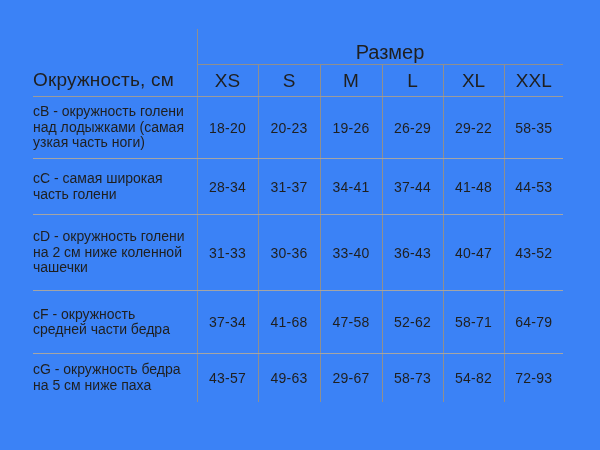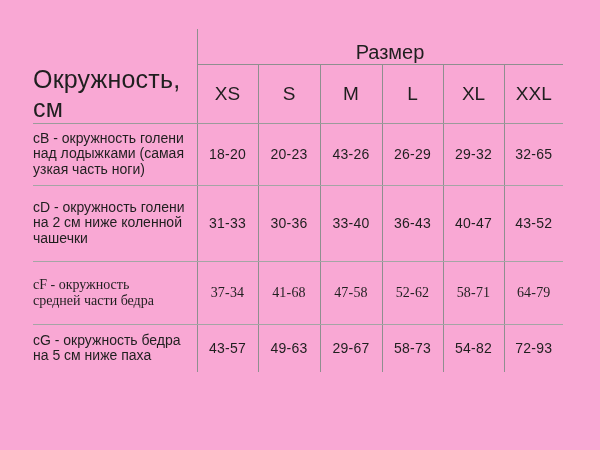--- a/index.html
+++ b/index.html
@@ -4,21 +4,21 @@
 <style>
   html, body {
     margin: 0;
     padding: 0;
     background: #ffffff;
   }
   .canvas {
     position: relative;
     width: 600px;
     height: 450px;
-    background: #f9a8d4;
+    background: #3b82f6;
     font-family: "Liberation Sans", sans-serif;
     color: #1f1f1f;
     overflow: hidden;
   }
   .size-group-title {
     position: absolute;
     left: 290px;
     top: 40px;
     width: 200px;
     text-align: center;
@@ -58,28 +58,28 @@
   tr.head { height: 32px; }
   tr.head th { border-bottom: 1px solid #9b9b9b; }
   tr.head th.size-h {
     border-top: 1px solid #8f8f8f;
     font-size: 19px;
     margin-left: 20px;
   }
   th.label-h {
     text-align: left;
     padding-left: 13px;
-    font-size: 25px;
+    font-size: 19px;
     letter-spacing: 0.2px;
   }
   
   tr.r-cB { height: 62px; }
   tr.r-cC { height: 56px; }
   tr.r-cD { height: 76px; }
-  tr.r-cF { height: 63px; font-family: Liberation Serif, serif; }
+  tr.r-cF { height: 63px; }
   tr.r-cG { height: 48px; }
   tr.sep td { border-bottom: 1px solid #a5a5a5; }
   td.val {
     font-size: 14px;
     letter-spacing: 0.2px;
   }
   td.rlabel {
     font-size: 14px;
     line-height: 15.5px;
     padding-left: 5px;
@@ -118,26 +118,36 @@
       <th class="size-h">XL</th>
       <th class="size-h">XXL</th>
     </tr>
 
     <tr class="r-cB sep">
       <td class="rlabel">cB - окружность голени
 над лодыжками (самая
 узкая часть ноги)</td>
       <td class="val">18-20</td>
       <td class="val">20-23</td>
-      <td class="val">43-26</td>
+      <td class="val">19-26</td>
       <td class="val">26-29</td>
-      <td class="val">29-32</td>
-      <td class="val">32-65</td>
+      <td class="val">29-22</td>
+      <td class="val">58-35</td>
     </tr>
 
+    <tr class="r-cC sep">
+      <td class="rlabel">cC - самая широкая
+часть голени</td>
+      <td class="val">28-34</td>
+      <td class="val">31-37</td>
+      <td class="val">34-41</td>
+      <td class="val">37-44</td>
+      <td class="val">41-48</td>
+      <td class="val">44-53</td>
+    </tr>
 
     <tr class="r-cD sep">
       <td class="rlabel">cD - окружность голени
 на 2 см ниже коленной
 чашечки</td>
       <td class="val">31-33</td>
       <td class="val">30-36</td>
       <td class="val">33-40</td>
       <td class="val">36-43</td>
       <td class="val">40-47</td>

